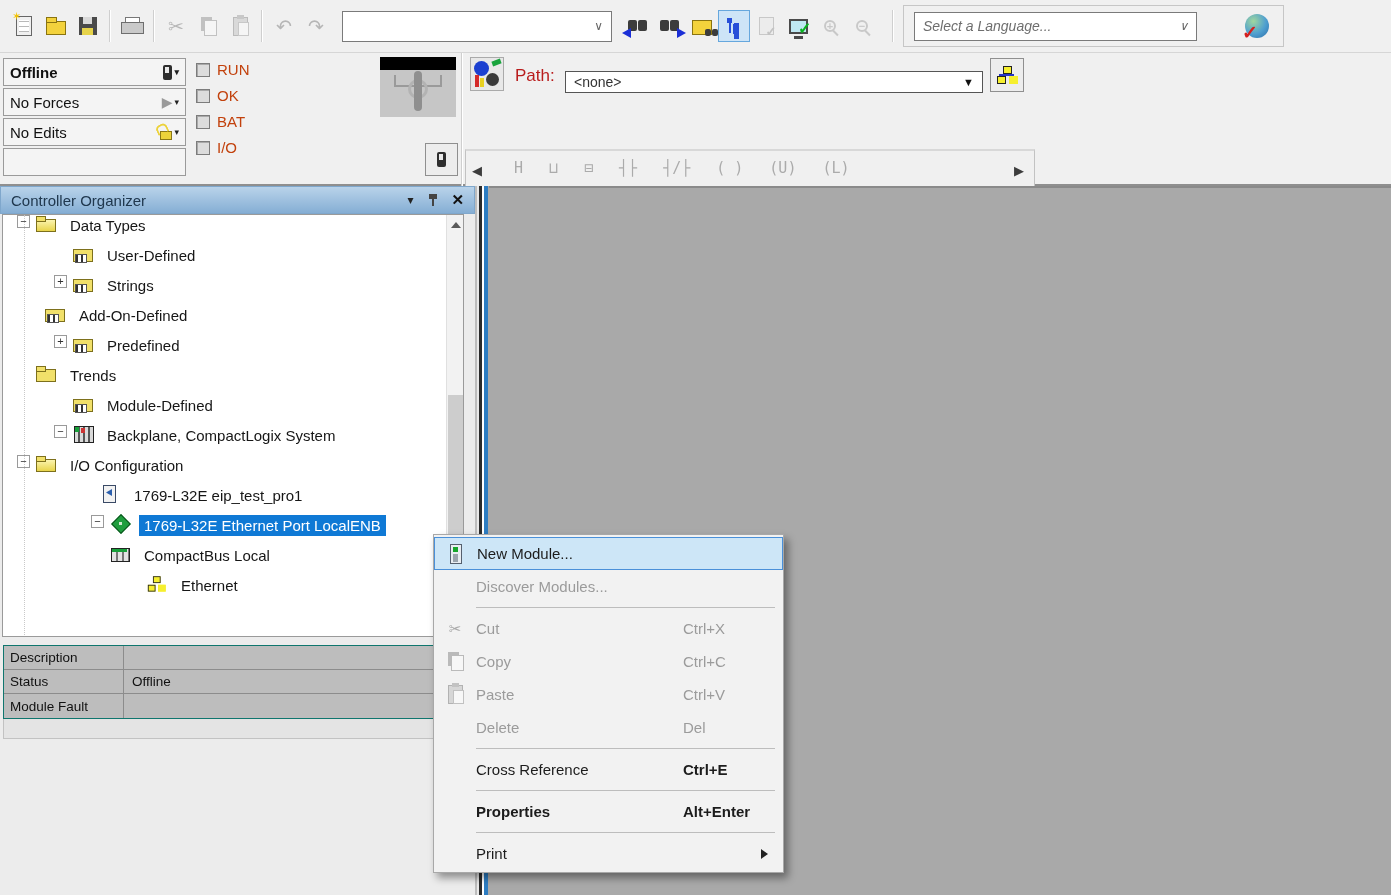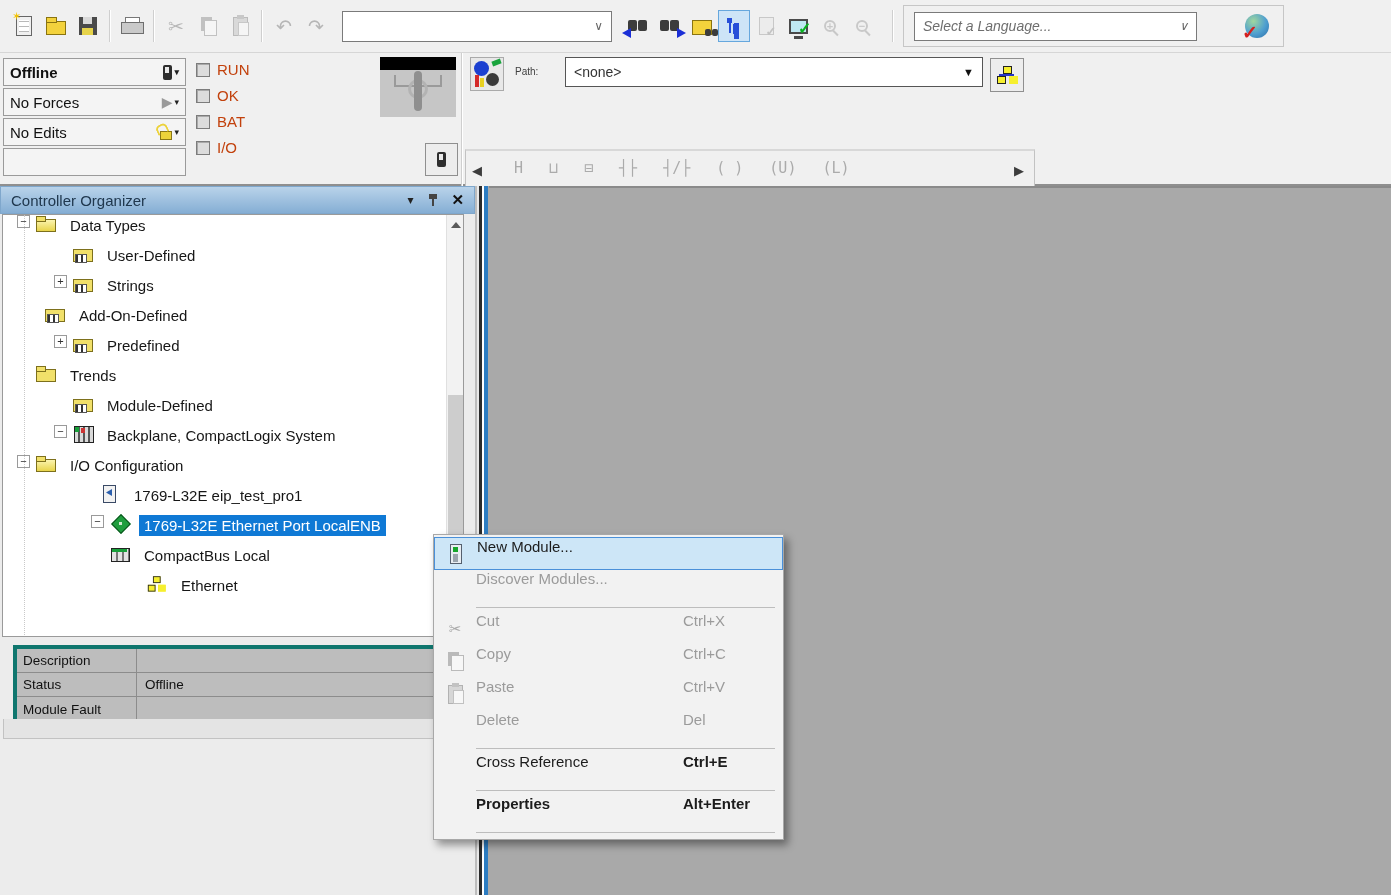--- a/index.html
+++ b/index.html
@@ -114,34 +114,34 @@
   .exp.none{border:none;background:transparent}
   .exp.minus:before{content:"−"}
   .exp.plus:before{content:"+"}
   .tlabel{padding:2px 5px}
   .selected .tlabel{background:#0f79d5;color:#fff}
   #treescroll{position:absolute;right:0;top:0;width:17px;height:100%;background:#f2f2f2;border-left:1px solid #e0e0e0}
   .scrollarrow{position:absolute;left:0;width:17px;height:17px;display:flex;align-items:center;justify-content:center}
   .tri-up{width:0;height:0;border:5px solid transparent;border-bottom:6px solid #5a5a5a;margin-bottom:3px}
   .tri-down{width:0;height:0;border:5px solid transparent;border-top:6px solid #5a5a5a;margin-top:3px}
   #scrollthumb{position:absolute;left:1px;top:180px;width:15px;height:175px;background:#cdcdcd}
-  #propstable{position:absolute;left:13px;top:459px;width:452px;border:4px solid #0f766e}
+  #propstable{position:absolute;left:3px;top:459px;width:452px;border:1px solid #0f766e}
   .prow{display:flex;height:24px;border-bottom:1px solid #8c8c8c;background:#bdbdbd;font-size:13.5px;color:#111}
   .prow:last-child{border-bottom:none}
   .pcell-l{width:120px;border-right:1px solid #8c8c8c;display:flex;align-items:center;padding:0 6px}
   .pcell-v{flex:1;display:flex;align-items:center;padding:0 8px}
   #propsunder{position:absolute;left:3px;top:533px;width:452px;height:20px;background:#e4e4e4;border:1px solid #c2c2c2;border-top:none}
 
   
   #mainarea{position:absolute;left:477px;top:186px;width:914px;height:709px;background:#a9a9a9;border-top:2px solid #8a8a8a}
   #mainedge{position:absolute;left:477px;top:186px;width:12px;height:709px;background:linear-gradient(90deg,#e9e9e9 0 2px,#2b2b2b 2px 5px,#ffffff 5px 7px,#2d7dc2 7px 11px,#a9a9a9 11px)}
 
   
   #ctxmenu{position:absolute;left:433px;top:534px;width:351px;background:#f2f2f2;border:1px solid #a8a8a8;box-shadow:4px 5px 8px rgba(0,0,0,.4);padding:2px 0;z-index:50}
-  .mrow{height:33px;display:flex;font-size:15px;color:#1c1c1c;position:relative;padding-right:6px}
+  .mrow{height:33px;display:flex;align-items:center;font-size:15px;color:#1c1c1c;position:relative;padding-right:6px}
   .mrow .micon{width:42px;display:flex;align-items:center;justify-content:center;flex:none}
   .mrow .mlabel{flex:1}
   .mrow .mshort{width:94px;text-align:left}
   .mrow.dis{color:#9b9b9b}
   .mrow.hl{background:#cde6f7;border:1px solid #4a90d9;height:33px}
   .mrow.bold{font-weight:bold}
   .msep{border-top:1px solid #bdbdbd;margin:4px 8px 4px 42px}
   .subarrow{width:0;height:0;border:5px solid transparent;border-left:7px solid #222;margin-right:4px}
   .mi-module{width:12px;height:20px;background:#e8edf2;border:1px solid #55606e;position:relative}
   .mi-module:before{content:"";position:absolute;left:2px;top:2px;width:5px;height:5px;background:#16a62c}
@@ -275,22 +275,22 @@
 
     <div style="position:absolute;left:461px;top:0;width:2px;height:133px;border-left:1px solid #cfcfcf;border-right:1px solid #fff"></div>
 
     <div class="i-rswho" style="position:absolute;left:470px;top:4px">
       <span class="g1"></span>
         <span class="g2"></span>
         <span class="g3"></span>
         <span class="g4"></span>
         <span class="g5"></span>
     </div>
-    <div style="position:absolute;left:515px;top:13px;font-size:10px;color:#404040">Path:</div>
-    <div class="combo" style="position:absolute;left:565px;top:4px;width:418px;height:30px;border:1px solid #555">
+    <div style="position:absolute;left:515px;top:13px;font-size:17px;color:#b91c1c">Path:</div>
+    <div class="combo" style="position:absolute;left:565px;top:18px;width:418px;height:22px;border:1px solid #555">
       <span>&lt;none&gt;</span>
       <span style="color:#111;font-size:11px">▼</span>
     </div>
     <div style="position:absolute;left:990px;top:5px;width:34px;height:34px;background:#ededed;border:1px solid #8f8f8f;display:flex;align-items:center;justify-content:center">
       <span class="i-net"></span>
     </div>
 
     <div id="palette">
       <div style="position:absolute;left:6px;top:12px;color:#3c3c3c;font-size:13px">◀</div>
       <div style="position:absolute;left:48px;top:8px;display:flex;gap:26px;align-items:center">
@@ -490,15 +490,21 @@
       <span class="mlabel">Cross Reference</span>
       <span class="mshort" style="font-weight:bold">Ctrl+E</span>
     </div>
     <div class="msep"></div>
     <div class="mrow bold">
       <span class="micon"></span>
       <span class="mlabel">Properties</span>
       <span class="mshort">Alt+Enter</span>
     </div>
     <div class="msep"></div>
+    <div class="mrow">
+      <span class="micon"></span>
+      <span class="mlabel">Print</span>
+      <span class="mshort"></span>
+      <span class="subarrow"></span>
+    </div>
   </div>
 
 </div>
 
 </body></html>

